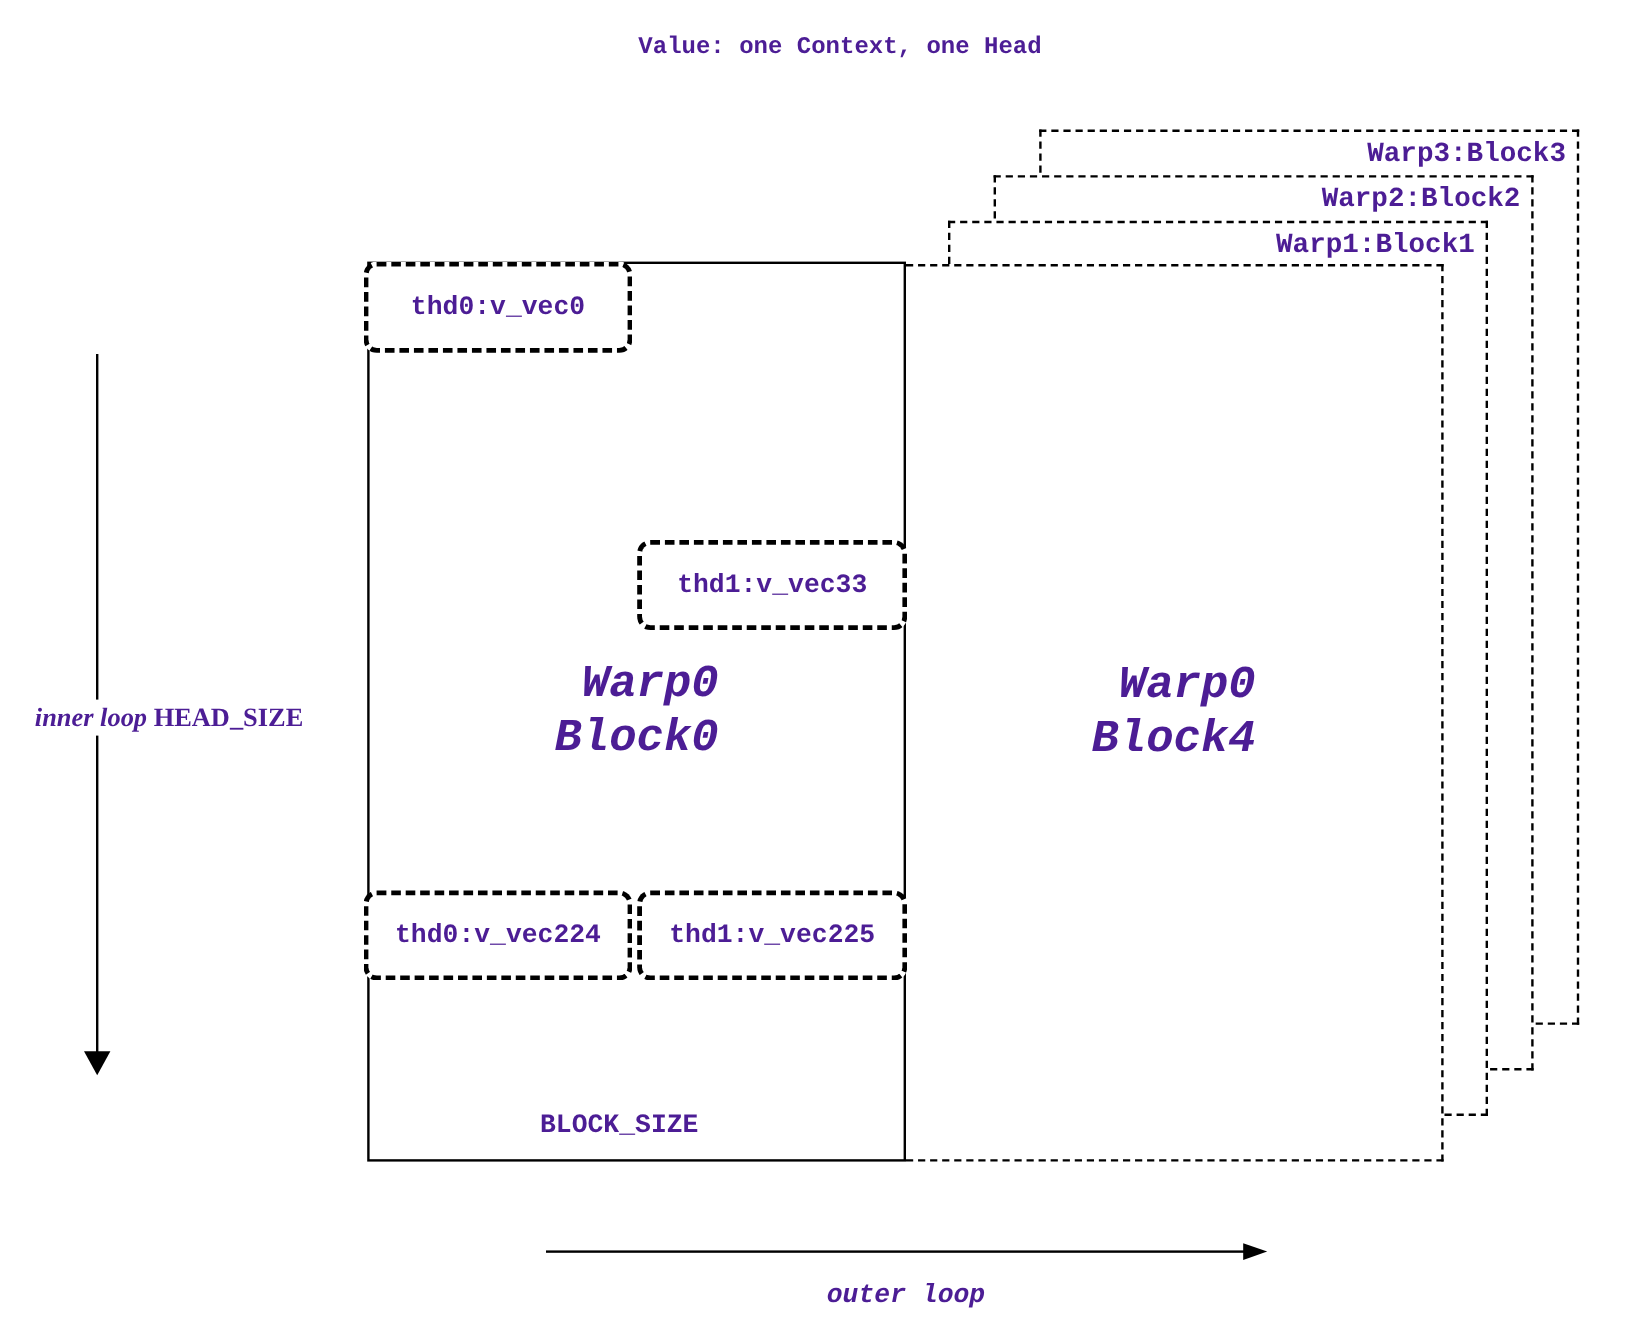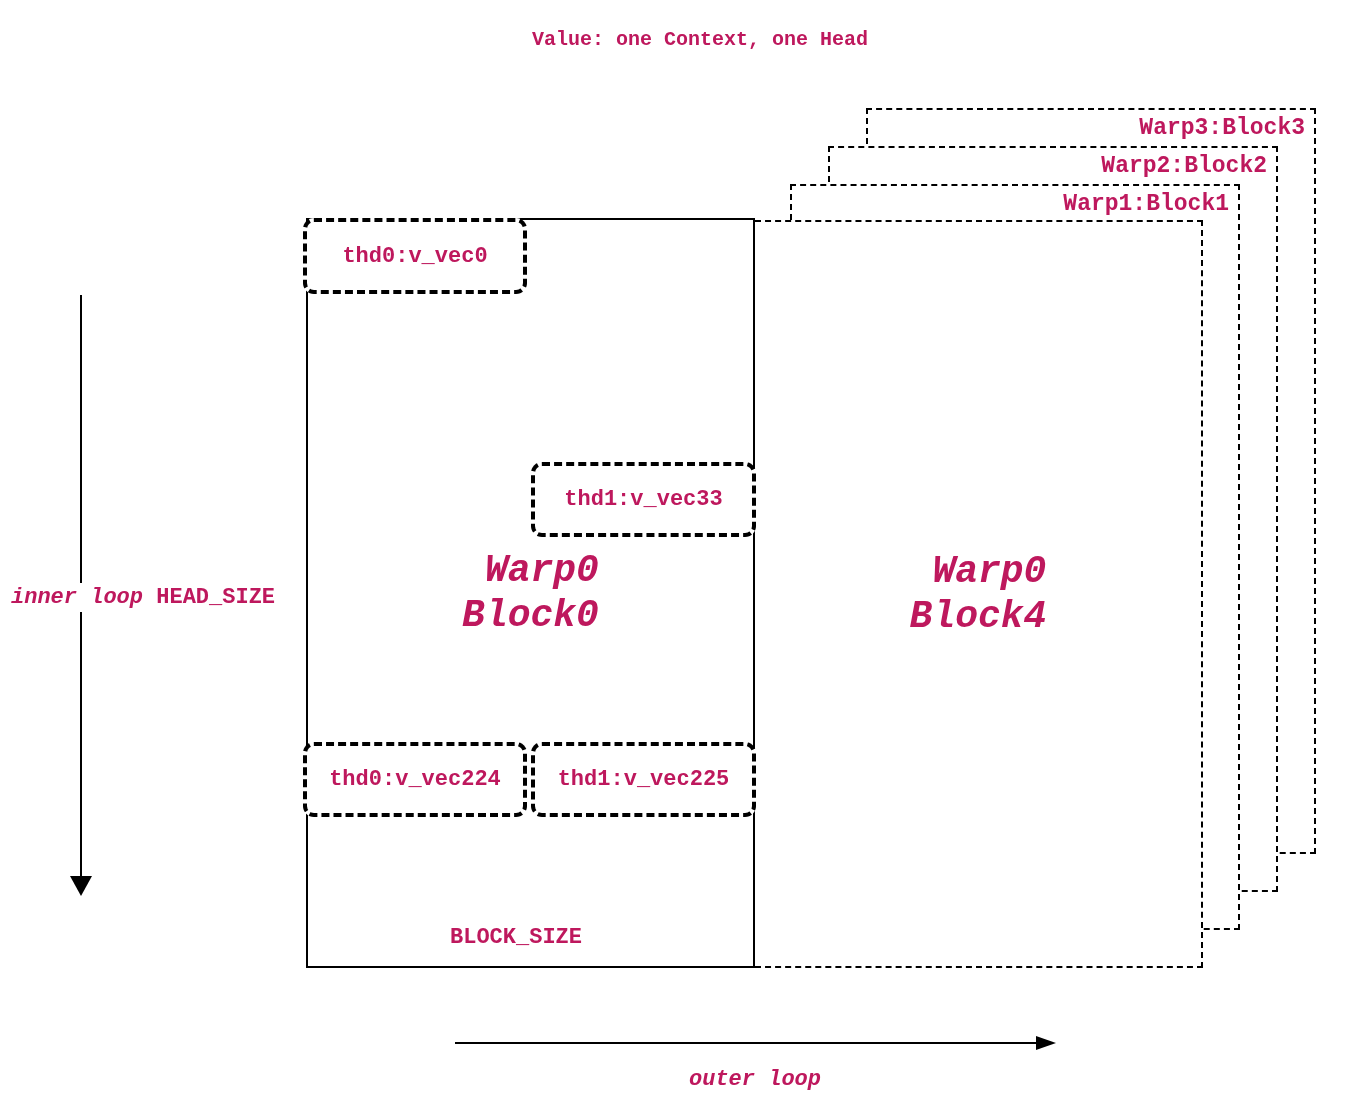--- a/index.html
+++ b/index.html
@@ -2,21 +2,21 @@
 <html><head>
 <meta charset="utf-8">
 <style>
   html, body { margin: 0; padding: 0; background: #ffffff; }
   .canvas {
     position: relative;
     width: 1364px;
     height: 1098px;
     background: #ffffff;
     font-family: "Liberation Mono", "DejaVu Sans Mono", monospace;
-    color: #be185d;
+    color: #4c1d95;
     overflow: hidden;
   }
   .abs { position: absolute; box-sizing: border-box; }
 
   .title {
     top: 28px; left: 700px;
     transform: translateX(-50%);
     font-size: 20px; font-weight: bold;
     white-space: nowrap;
   }
@@ -119,29 +119,29 @@
 
   <div class="abs main-rect" style="left:306px; top:218px; width:449px; height:750px;">
     <div class="big-label">
       <div>Warp0</div>
       <div>Block0</div>
     </div>
   </div>
 
   <div class="abs cell" style="left:303px; top:218px; width:224px; height:76px;">thd0:v_vec0</div>
 
-  <div class="abs cell" style="left:531px; top:462px; width:225px; height:75px;">thd1:v_vec33</div>
+  <div class="abs cell" style="left:531px; top:450px; width:225px; height:75px;">thd1:v_vec33</div>
 
   <div class="abs cell" style="left:303px; top:742px; width:224px; height:75px;">thd0:v_vec224</div>
   <div class="abs cell" style="left:531px; top:742px; width:225px; height:75px;">thd1:v_vec225</div>
 
   <div>
     <div class="abs vline" style="left:80px; top:295px; height:583px;"></div>
     <div class="abs arrowhead-down" style="left:70px; top:876px;"></div>
-    <div class="abs side-label" style="left:8px; top:583px;">
+    <div class="abs side-label" style="left:26px; top:583px;font-family:Liberation Serif, serif;">
       <span class="it">inner loop</span>
       <span>HEAD_SIZE</span>
     </div>
   </div>
 
   <div class="abs side-label" style="left:450px; top:925px; padding:0;text-align:center;">BLOCK_SIZE</div>
 
   <div>
     <div class="abs hline" style="left:455px; top:1042px; width:582px;"></div>
     <div class="abs arrowhead-right" style="left:1036px; top:1036px;"></div>

